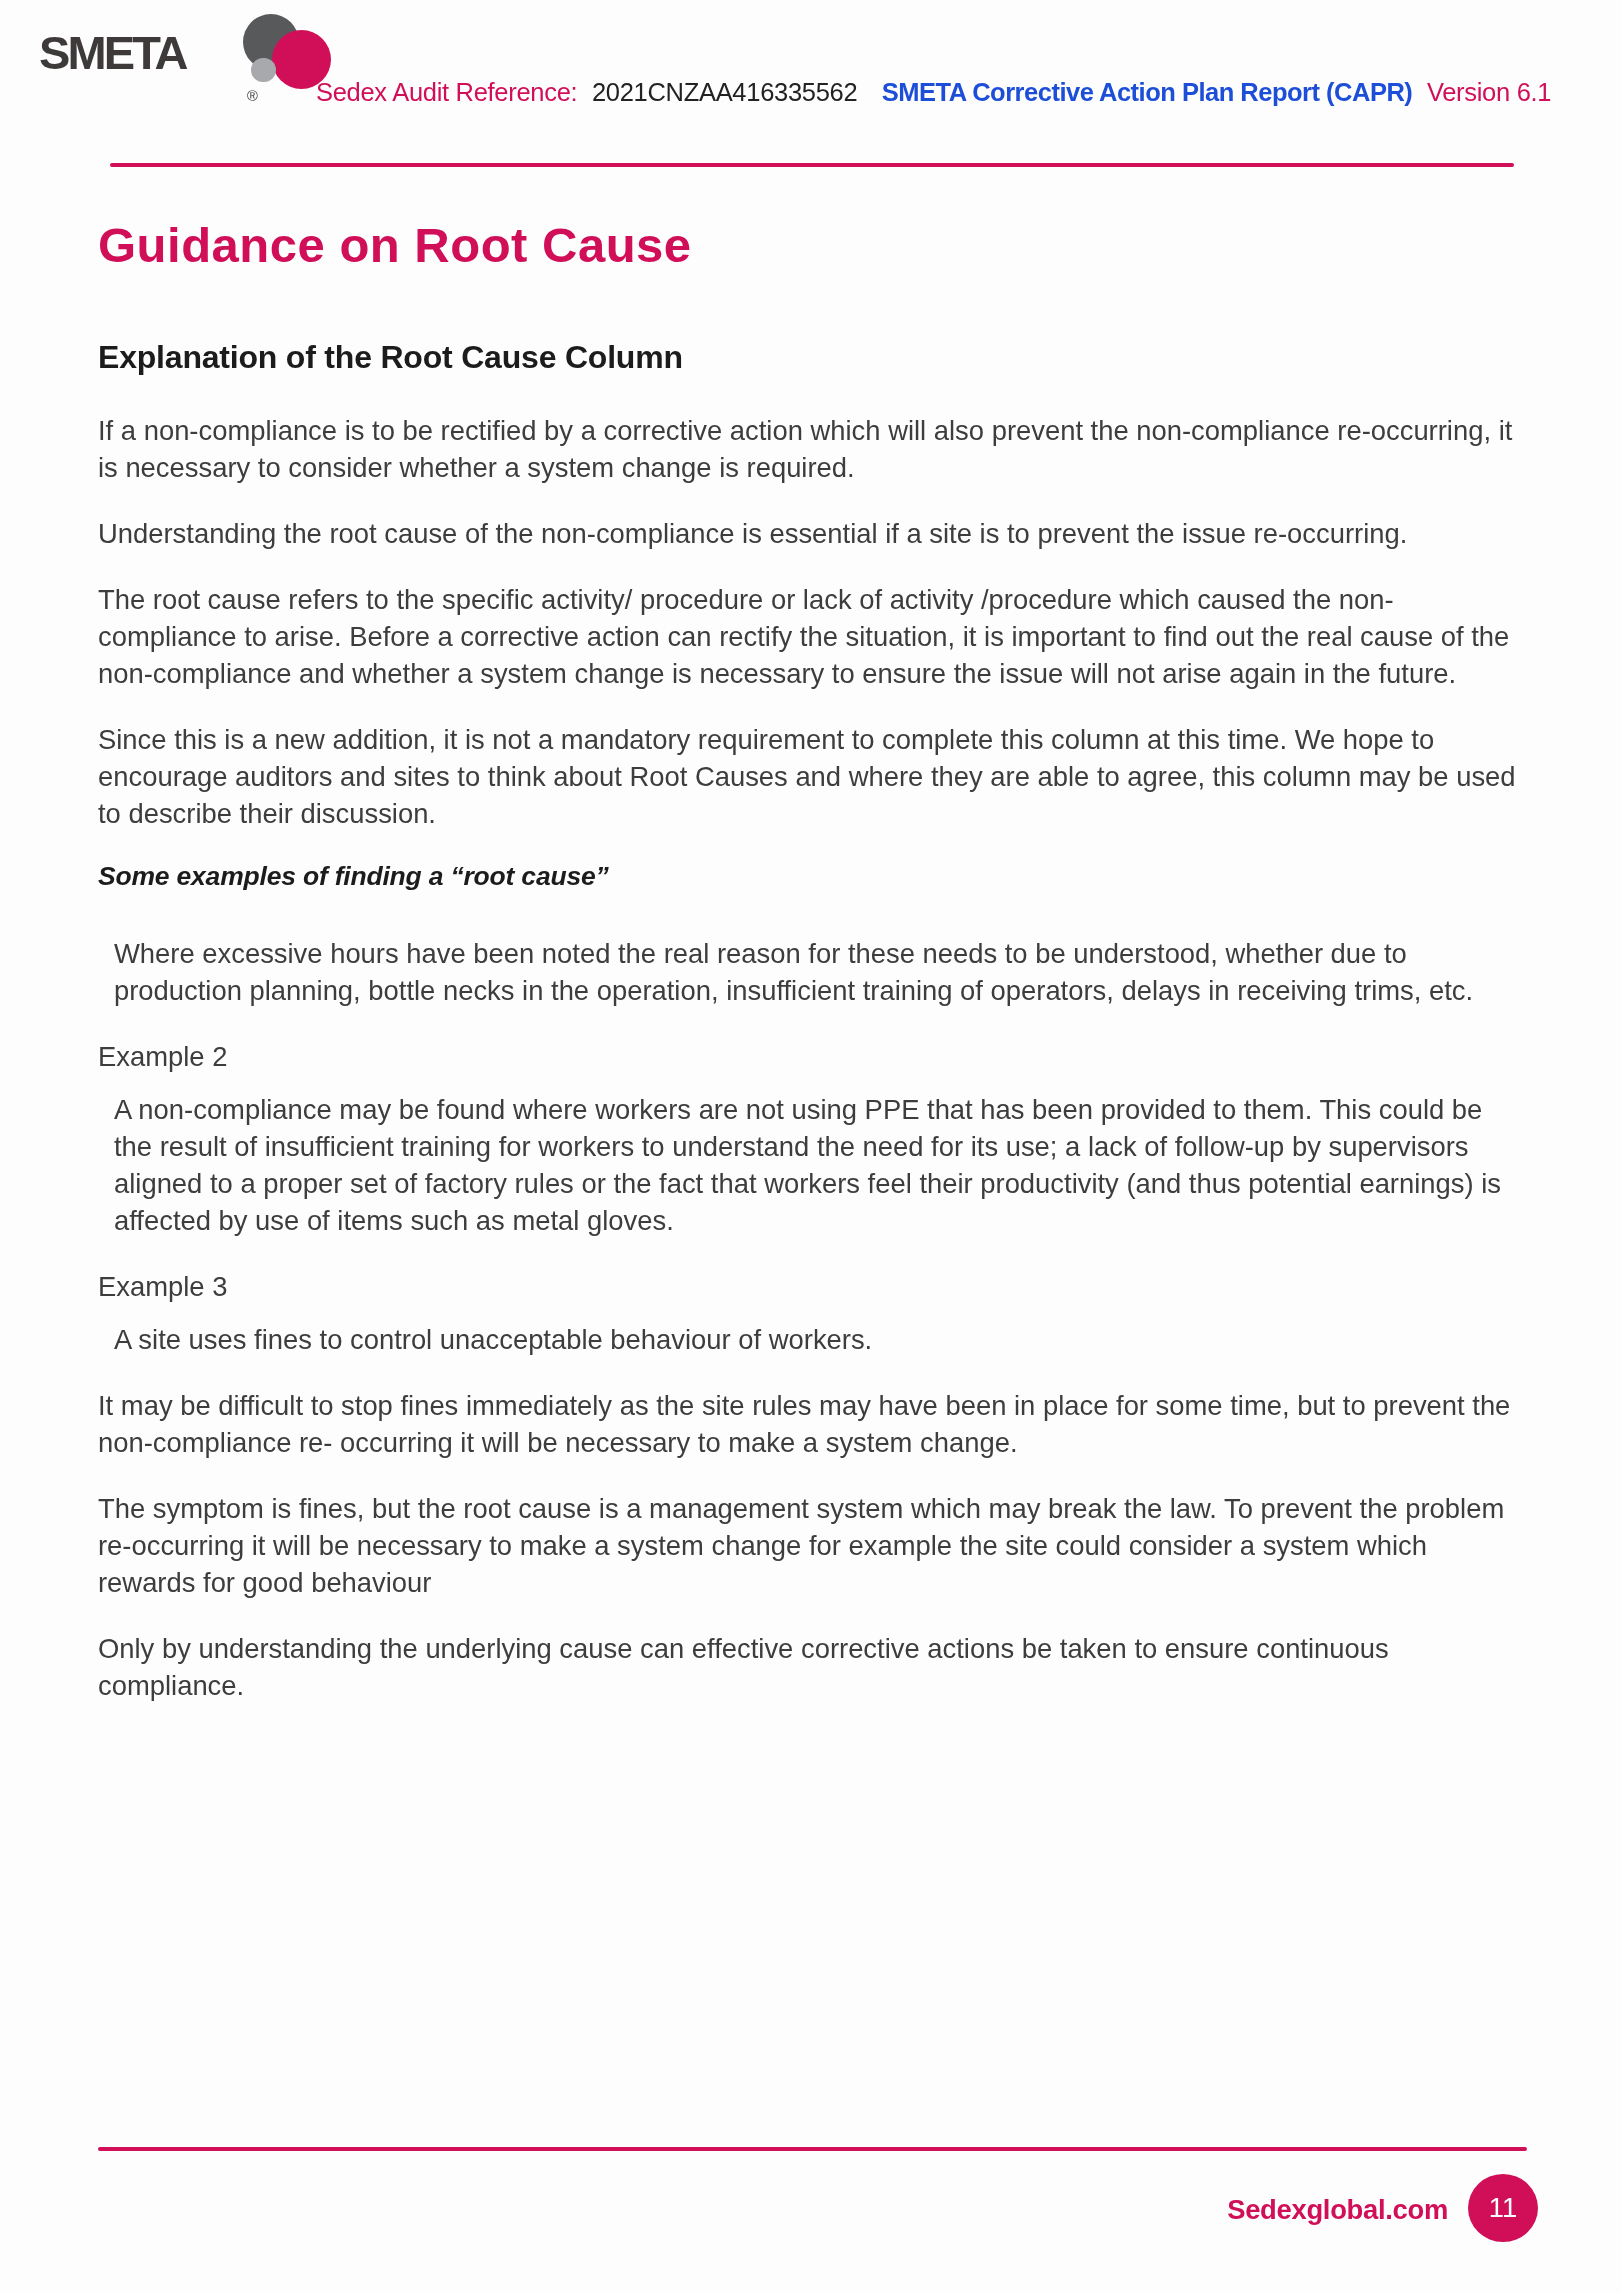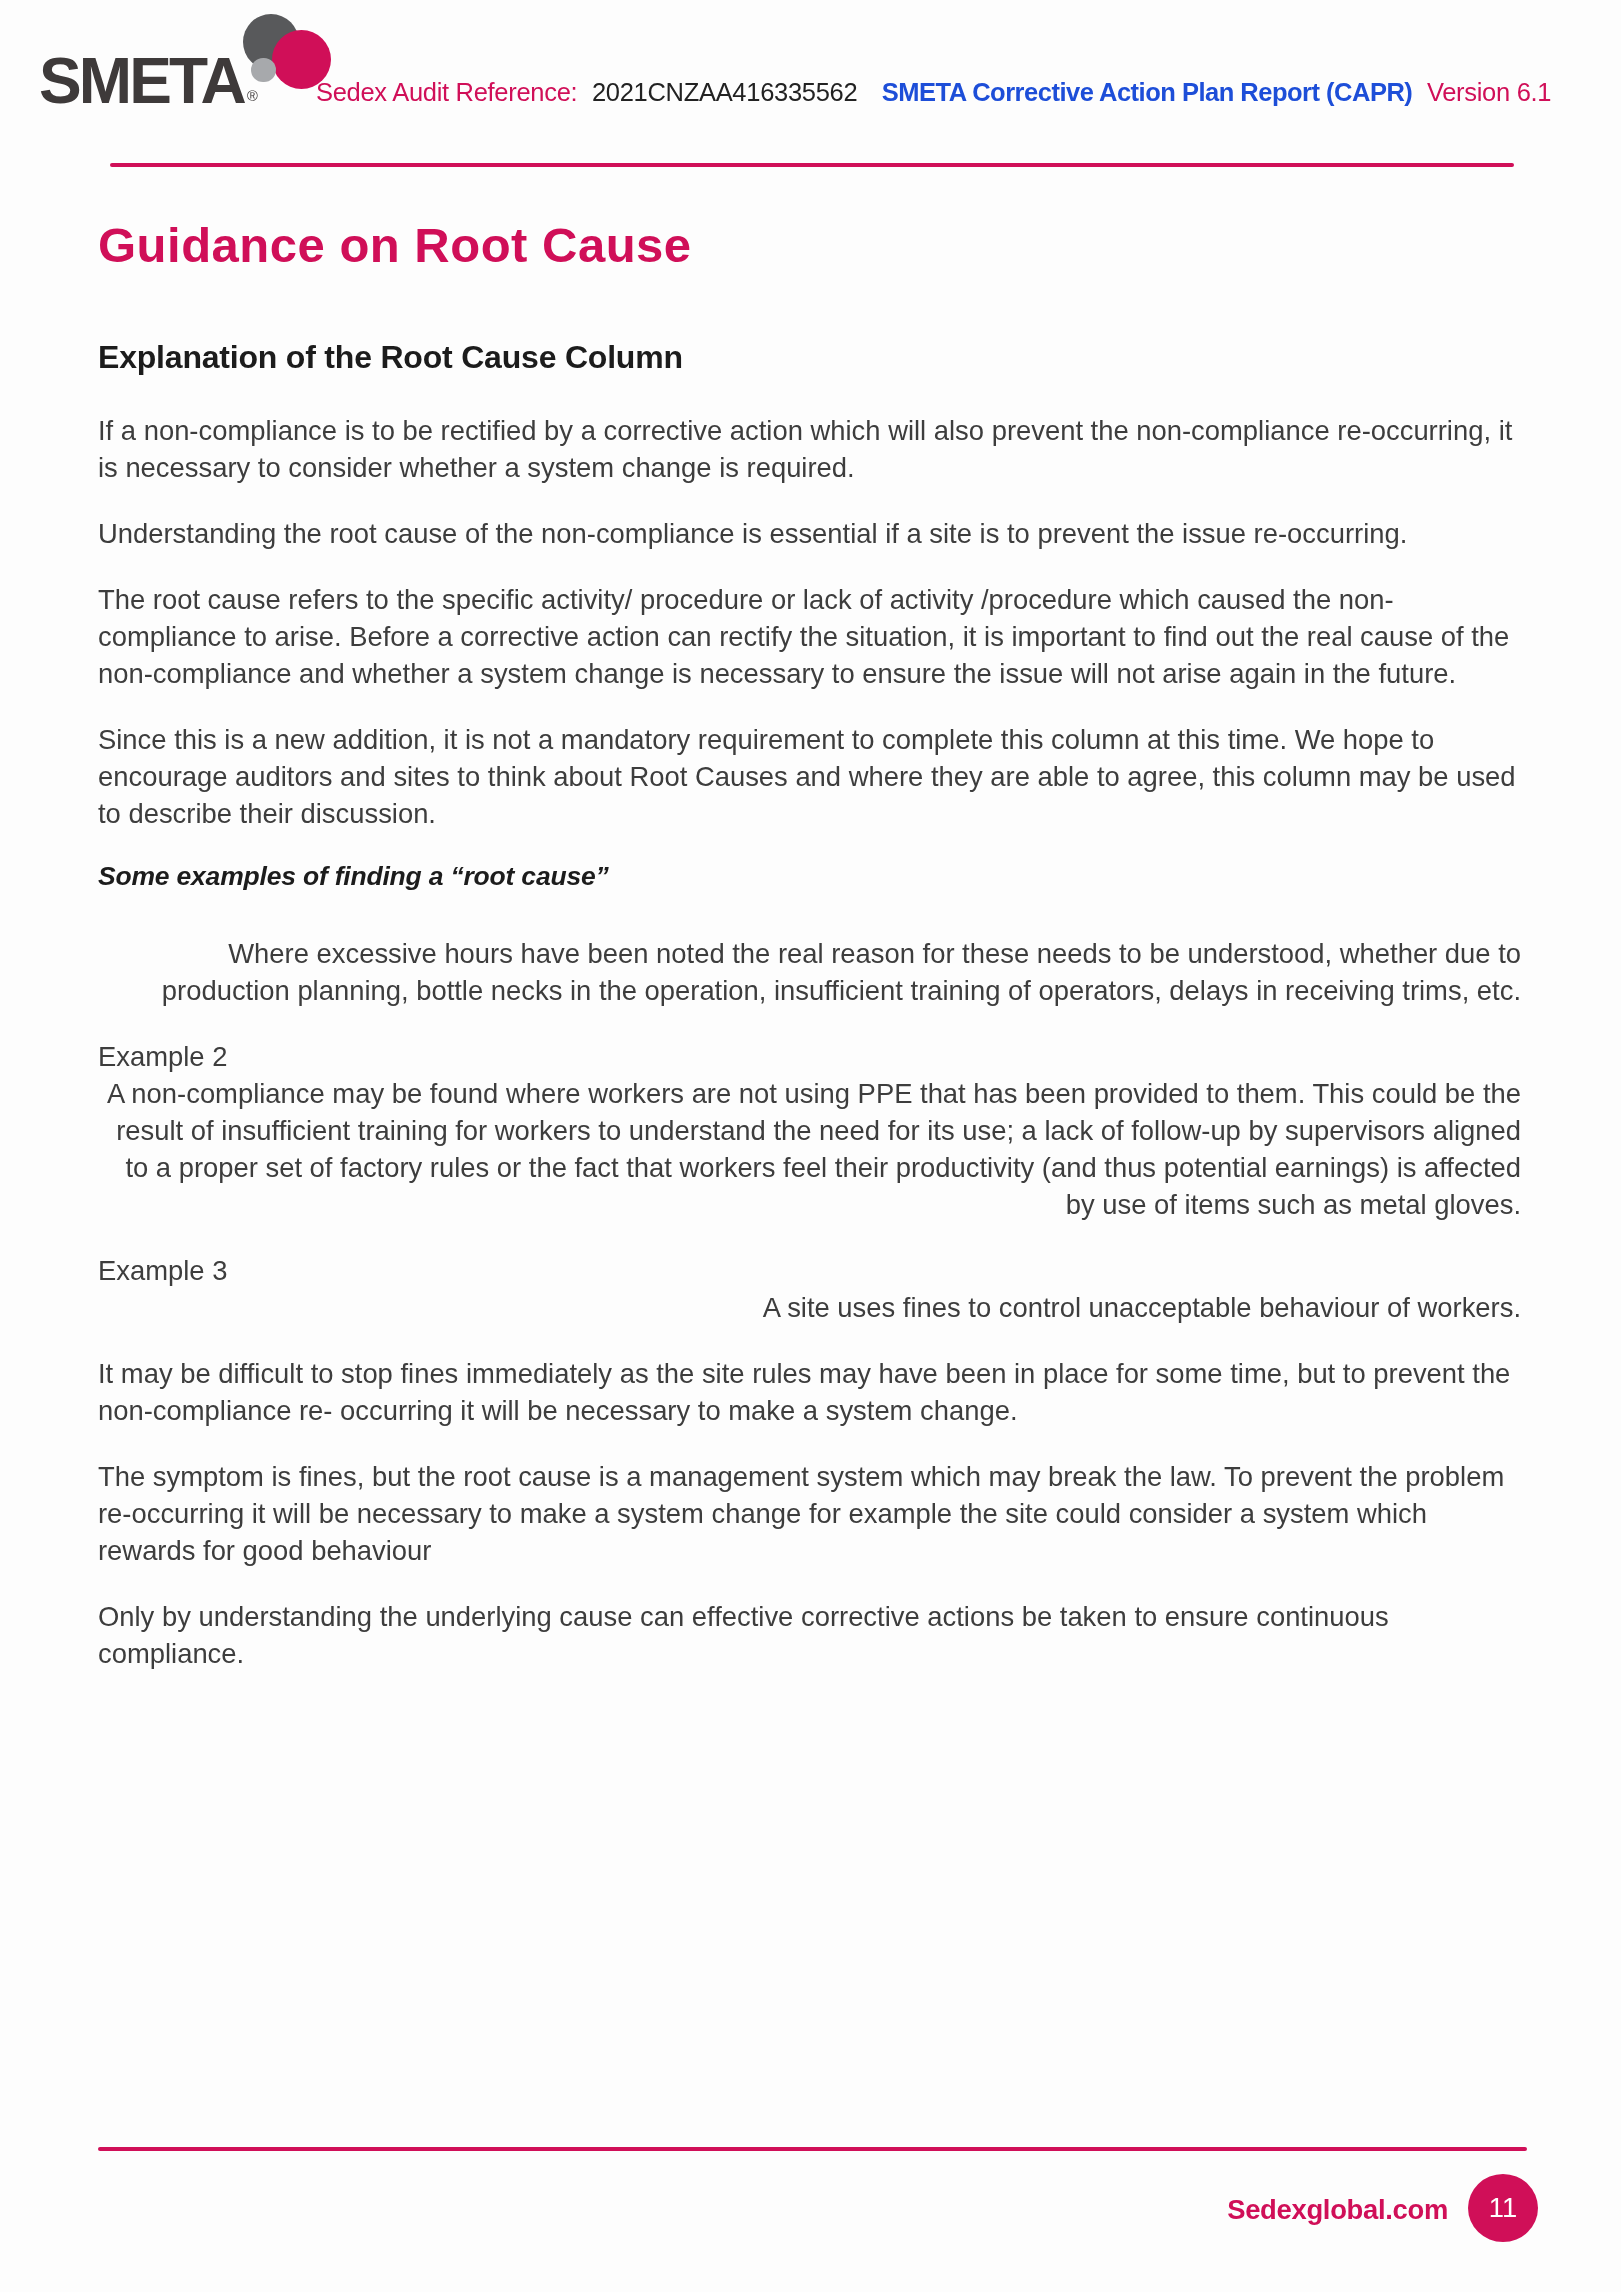--- a/index.html
+++ b/index.html
@@ -17,22 +17,22 @@
     position:relative;
     width:1621px;height:2293px;
     background:#fdfdfd;
     overflow:hidden;
     margin:0 auto;
   }
 
   
   .logo{position:absolute;left:39px;top:11.8px;width:314px;height:113px;}
   .logo-text{
-    position:absolute;left:0;top:32px;
-    font-size:64px;font-weight:800;letter-spacing:-2.9px;
+    position:absolute;left:0;top:13px;
+    font-size:47px;font-weight:800;letter-spacing:-2.9px;
     color:var(--charcoal);
   }
   .circle{position:absolute;border-radius:50%;}
   .c-big{left:204px;top:2px;width:56px;height:56px;background:var(--gray_circle);z-index:1;}
   .c-pink{left:233px;top:18.6px;width:59px;height:59px;background:var(--pink);z-index:2;}
   .c-small{left:212px;top:46px;width:24.5px;height:24.5px;background:var(--light_gray_circle);z-index:3;}
   .logo-reg{position:absolute;left:208px;top:76px;font-size:14.7px;color:var(--charcoal);z-index:4;}
 
   .header-meta{
     position:absolute;left:316px;top:78px;
@@ -60,21 +60,21 @@
   }
   .content p, .ex-label{
     font-size:27.4px;line-height:37px;letter-spacing:0;
   }
   .content p{margin:0 0 29px 0;}
   .content h3{
     font-size:26.5px;font-weight:700;font-style:italic;color:var(--heading_text);
     letter-spacing:-0.2px;margin:0 0 43px 0;line-height:31px;
   }
   .example{margin:0 0 29px 0;}
-  .example p{margin:0;text-align:right;}
+  .example p{margin:16px;}
 
   
   .footer-left{
     position:absolute;left:98px;top:2196px;
     font-size:23.5px;letter-spacing:-0.3px;white-space:nowrap;
     color:#1f1f1f;
   }
   .footer-left .pink{color:var(--pink);}
   .footer-left .sp{margin-left:17.6px;}
   .website{

